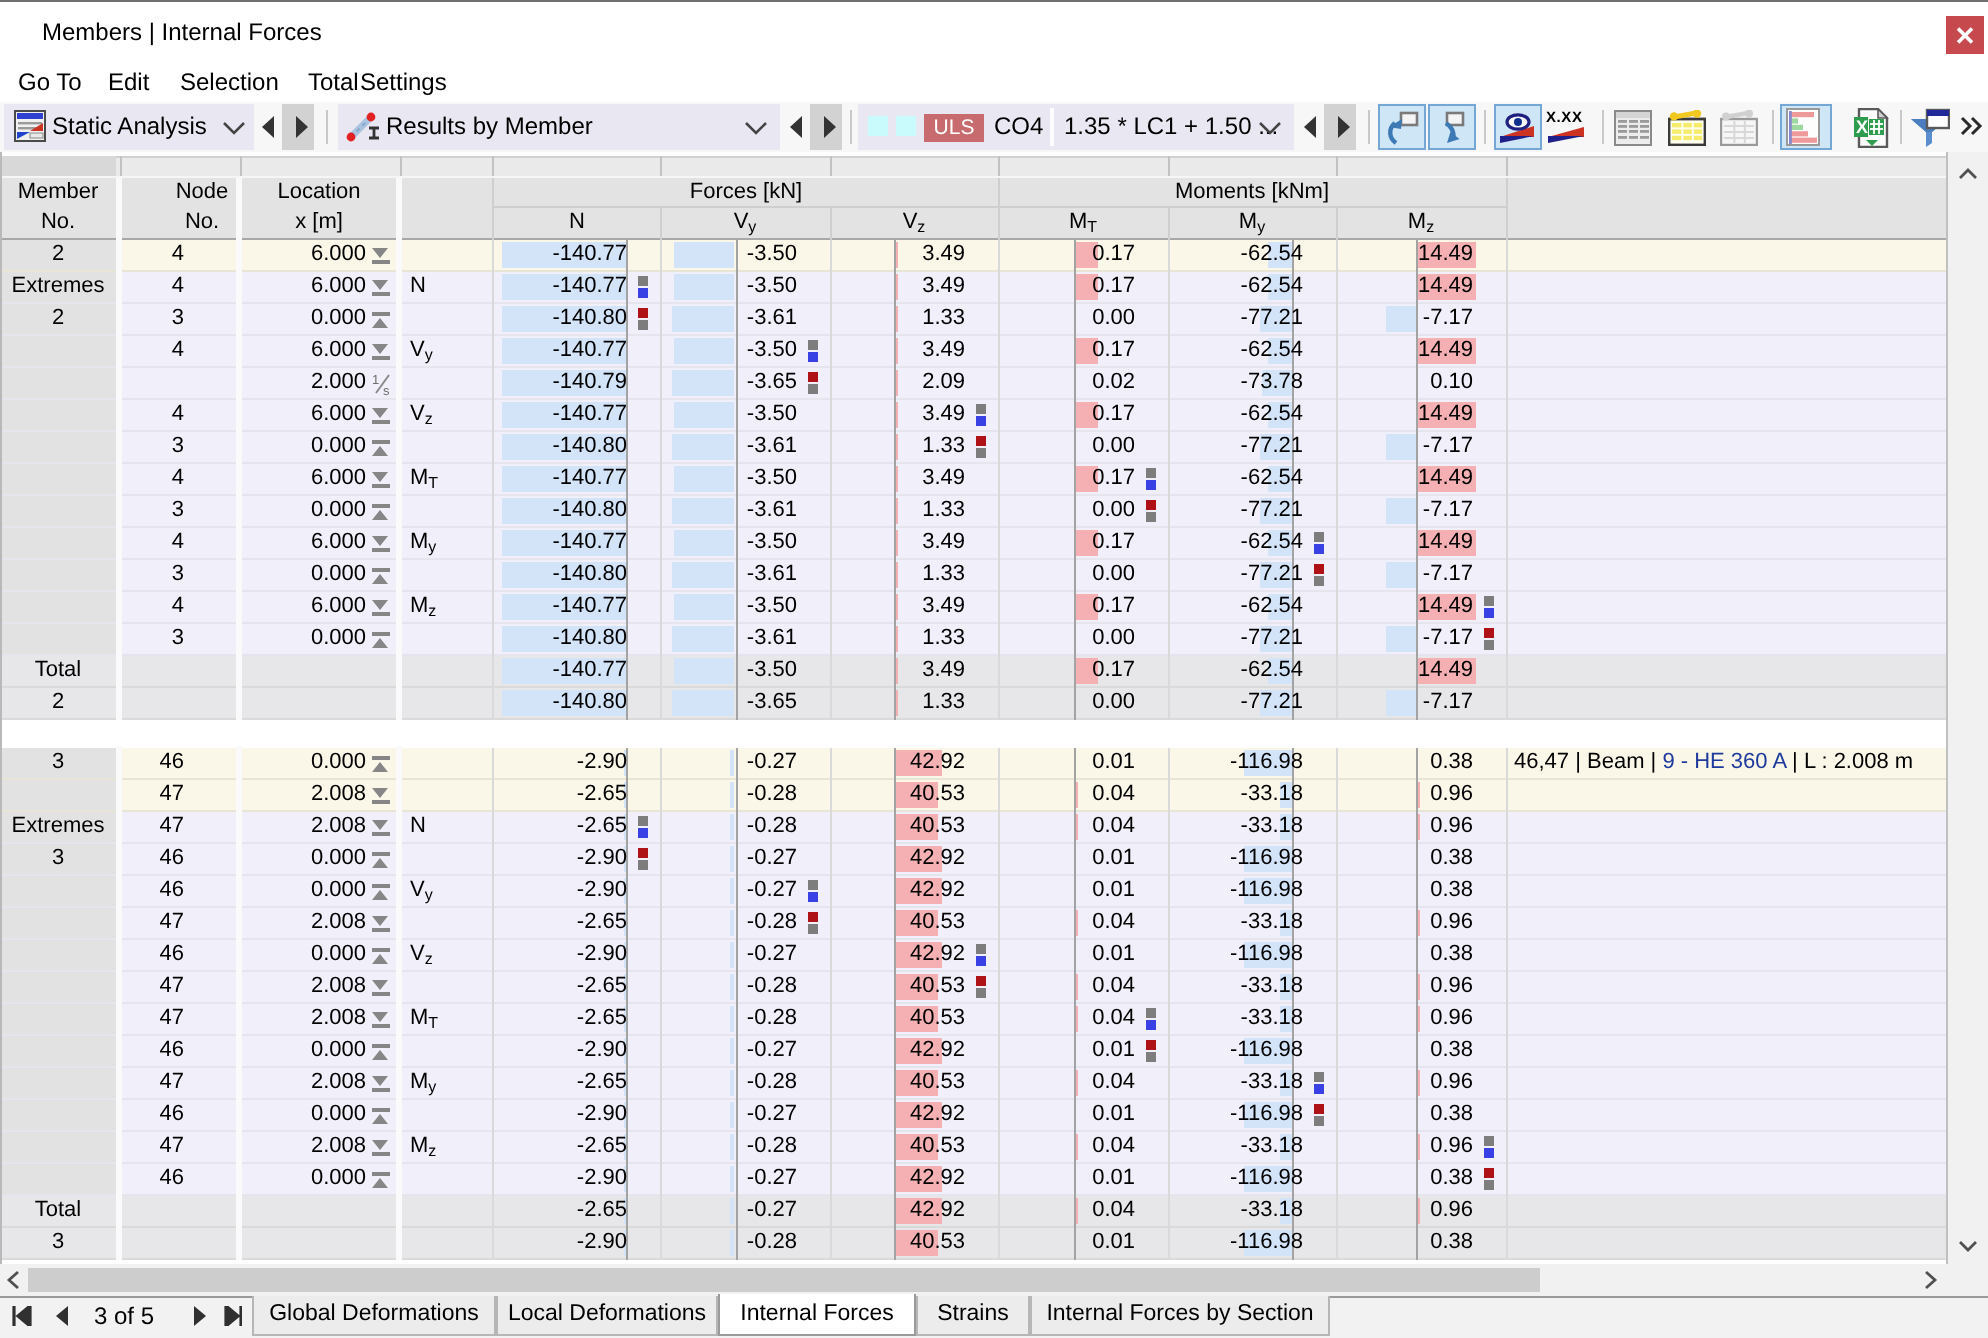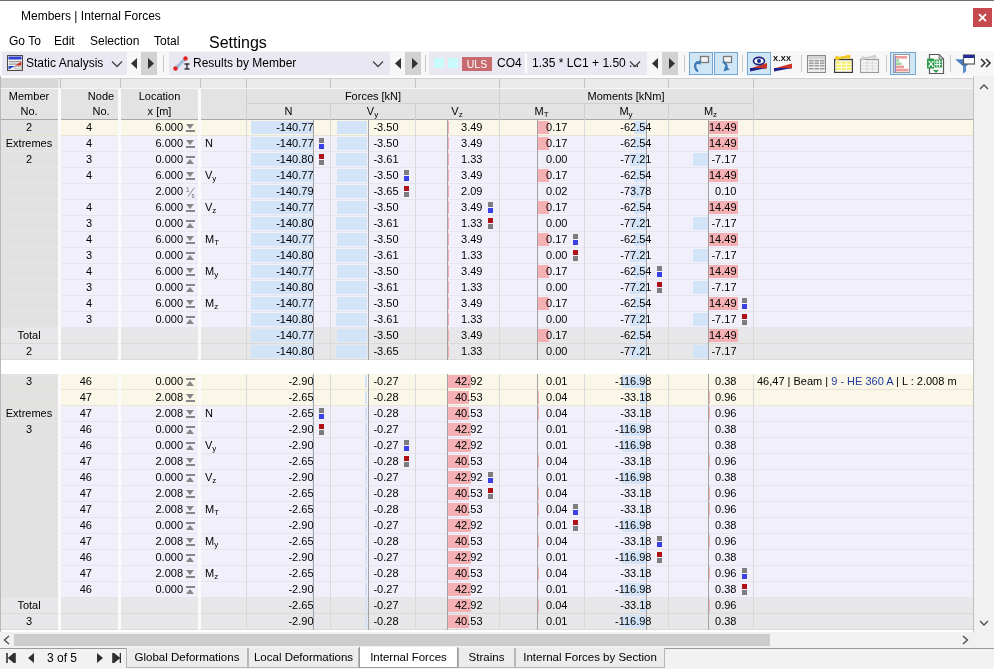--- a/index.html
+++ b/index.html
@@ -28,21 +28,21 @@
 <div id="w">
 <div class="abs" style="left:0;top:0;width:994px;height:1px;background:#6f6f6f"></div>
 <div class="abs" style="left:21px;top:9px;font-size:12px;color:#000">Members | Internal Forces</div>
 <div class="abs" style="left:973px;top:8px;width:19px;height:19px;background:#c64a4d"><svg width="19" height="19">
         <path d="M6 6.2 L13 13.2 M13 6.2 L6 13.2" stroke="#fff" stroke-width="1.8"></path>
       </svg></div>
 <div class="abs" style="left:9px;top:34px;font-size:12px;color:#000">Go To</div>
 <div class="abs" style="left:54px;top:34px;font-size:12px;color:#000">Edit</div>
 <div class="abs" style="left:90px;top:34px;font-size:12px;color:#000">Selection</div>
 <div class="abs" style="left:154px;top:34px;font-size:12px;color:#000">Total</div>
-<div class="abs" style="left:209px;top:34px;font-size:16px;color:#000">Settings</div>
+<div class="abs" style="left:180px;top:34px;font-size:12px;color:#000">Settings</div>
 <div class="abs" style="left:0;top:51px;width:994px;height:25px;background:#f7f7f8"></div>
 <div class="abs" style="left:2px;top:52px;width:125px;height:23px;background:#e9e8f2"></div>
 <svg class="abs" style="left:7px;top:55px" width="16" height="16">
 <rect x="0.5" y="0.5" width="15" height="15" fill="#f0f0f0" stroke="#4a4a4a"></rect>
 <rect x="1.5" y="1.5" width="13" height="3" fill="#2f3fd0"></rect>
 <rect x="2" y="6" width="12" height="1.2" fill="#9a9a9a"></rect>
 <rect x="2" y="8.5" width="12" height="1.2" fill="#9a9a9a"></rect>
 <path d="M8 10.5 L14.5 10.5 L14.5 6.5 Z" fill="#cc3322"></path>
 <path d="M1.5 14.5 L1.5 11 L8 11 Z" fill="#2244cc"></path>
 <rect x="8" y="11.5" width="6.5" height="2.5" fill="#e8e8e8" stroke="#888" stroke-width="0.5"></rect>

